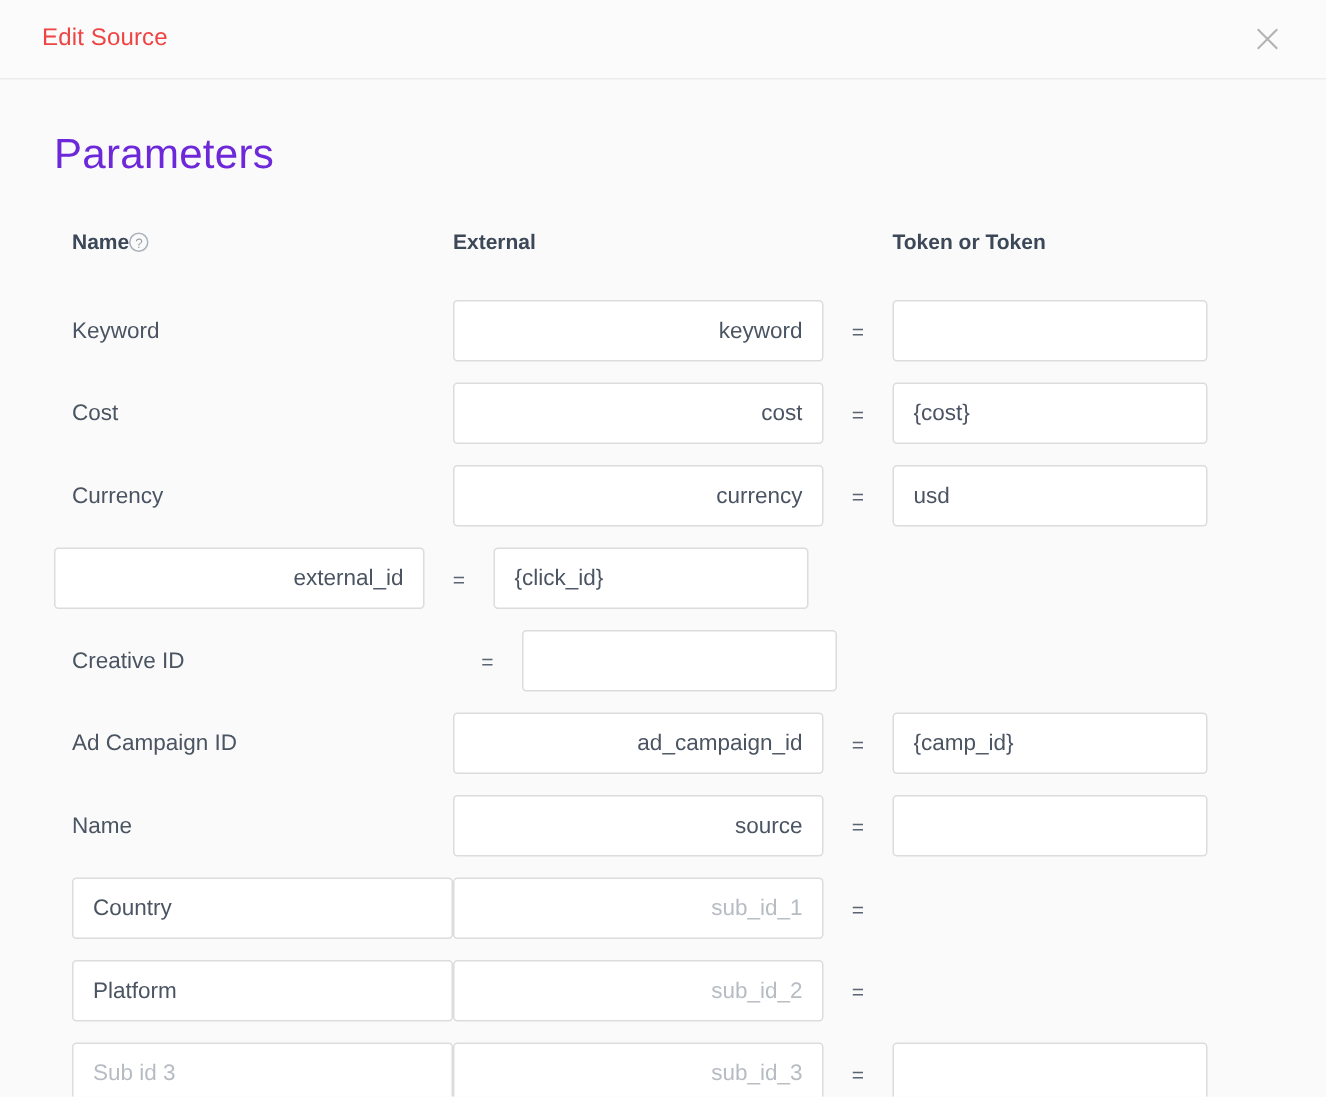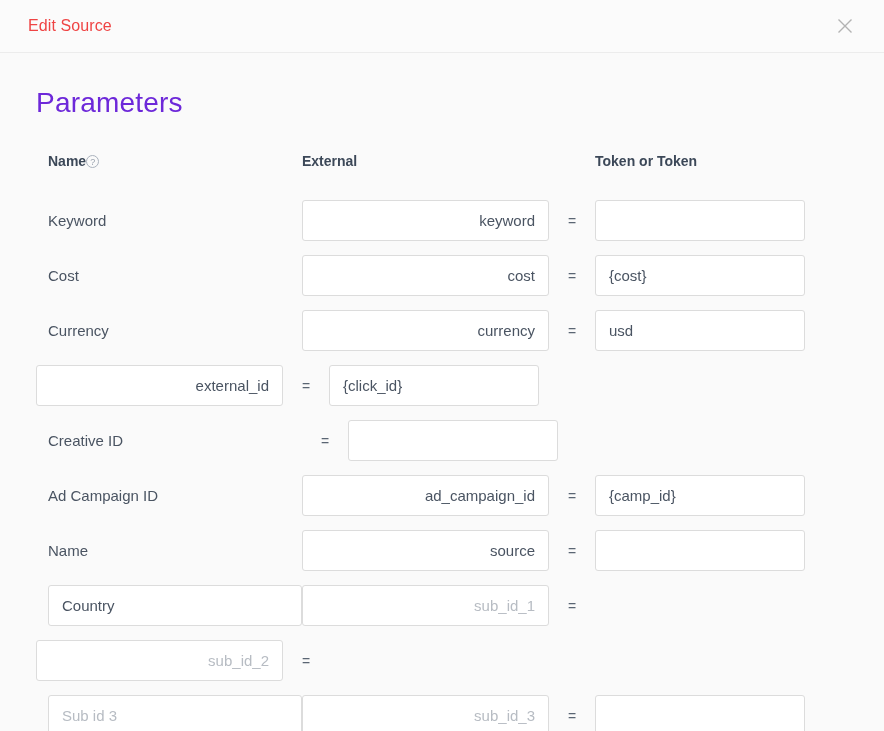--- a/index.html
+++ b/index.html
@@ -263,20 +263,23 @@
         <div class="grid-row">
           <div class="col-name">
             <input class="fld fld-name" type="text" placeholder="Sub id 1" value="Country" style="">
           </div>
           <div class="col-param">
             <input class="fld fld-param" type="text" placeholder="sub_id_1" style="">
           </div>
           <div class="col-eq">=</div>
         </div>
         <div class="grid-row">
+          <div class="col-name">
+            <input class="fld fld-name" type="text" placeholder="Sub id 2" value="Platform" style="">
+          </div>
           <div class="col-param">
             <input class="fld fld-param" type="text" placeholder="sub_id_2" style="">
           </div>
           <div class="col-eq">=</div>
         </div>
         <div class="grid-row">
           <div class="col-name">
             <input class="fld fld-name" type="text" placeholder="Sub id 3" style="">
           </div>
           <div class="col-param">

